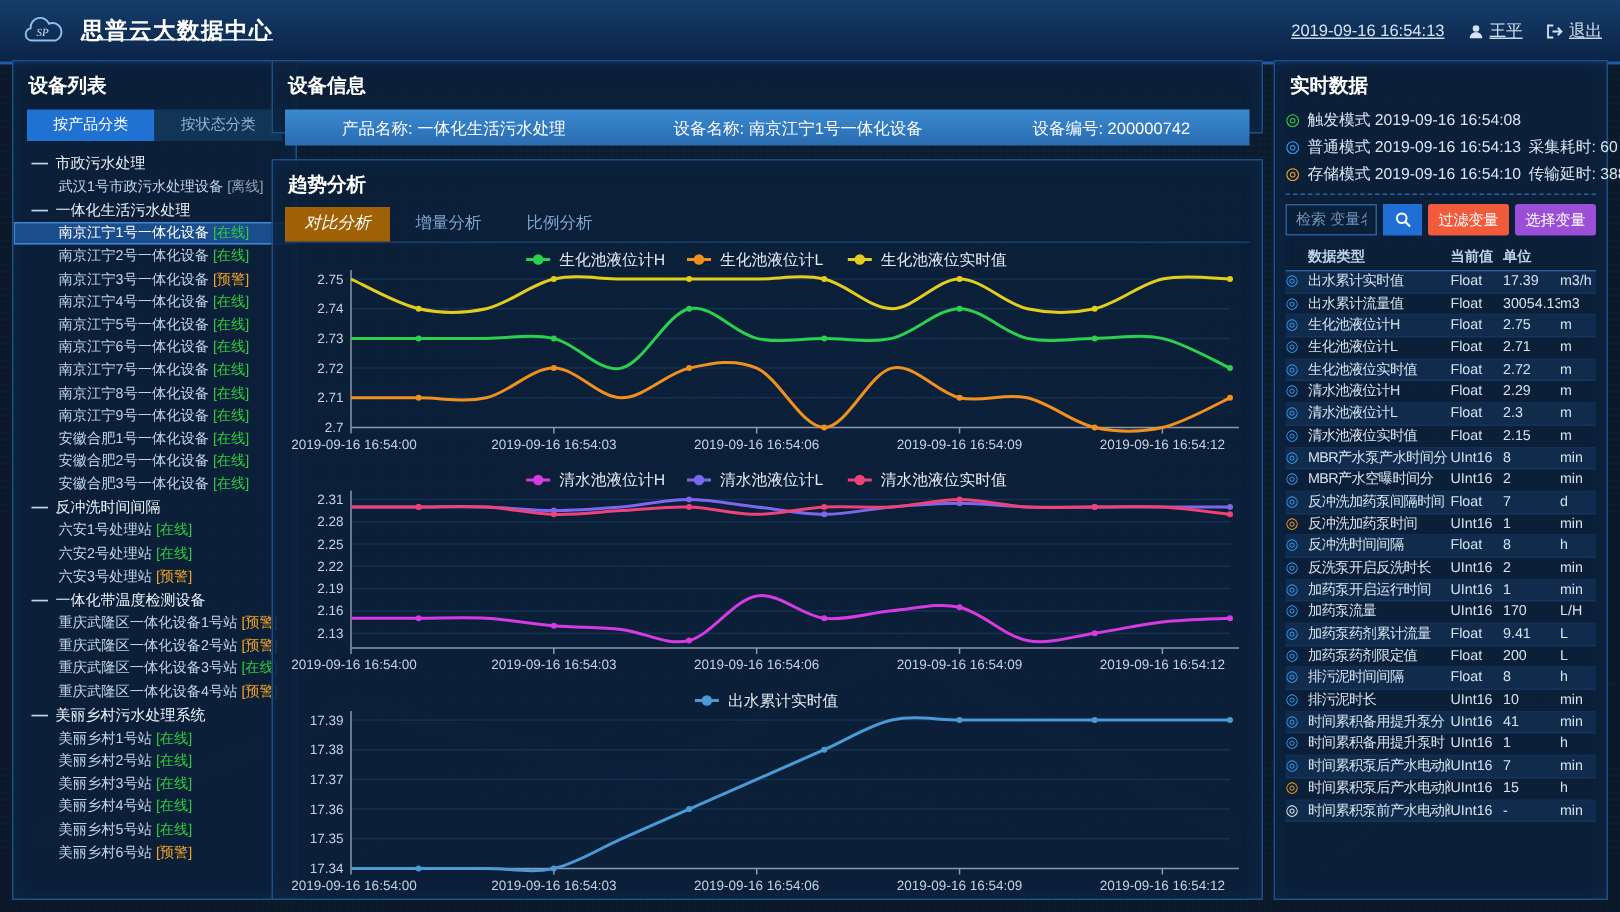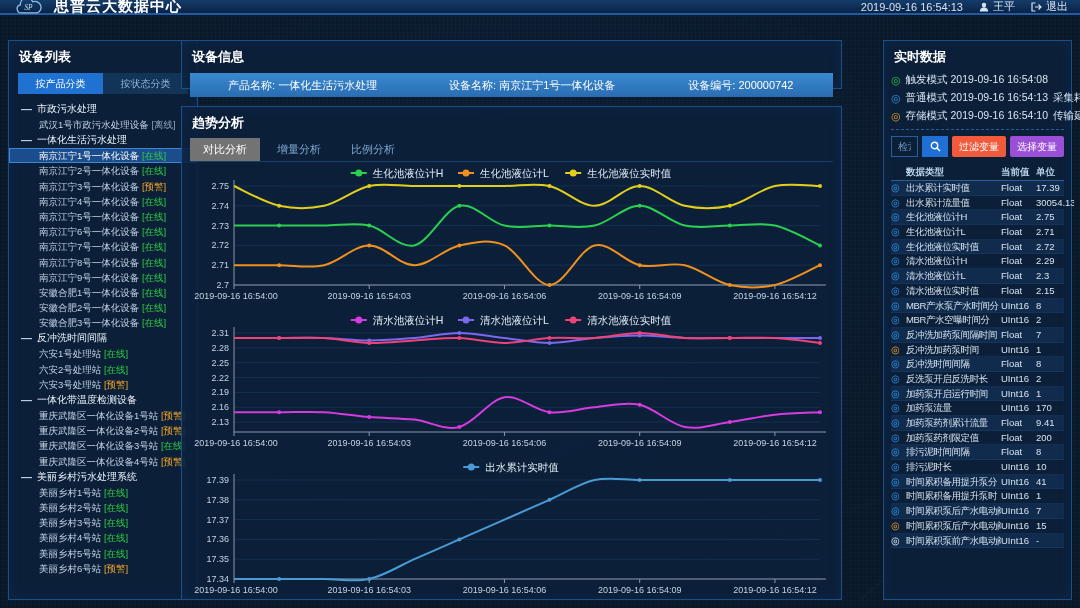--- a/index.html
+++ b/index.html
@@ -8,23 +8,23 @@
     font-family:"Liberation Sans",sans-serif;
     background:
       radial-gradient(ellipse at 50% 35%, rgba(30,90,160,0.10), transparent 65%),
       repeating-linear-gradient(0deg, transparent 0 3px, rgba(40,95,160,0.05) 3px 4px),
       repeating-linear-gradient(90deg, transparent 0 3px, rgba(40,95,160,0.04) 3px 4px),
       #0a1828;
     color:#c9d9ea;
   }
   .bgmap{position:absolute;inset:0;pointer-events:none;opacity:.5;}
   
-  .header{position:absolute;left:0;top:0;right:0;height:15px;
+  .header{position:absolute;left:0;top:0;right:0;height:43px;
     background:linear-gradient(180deg,#143d6b,#0b2346);
-    border-bottom:2px solid #1f5ca6;display:flex;align-items:center;padding:0 12px;box-sizing:border-box;}
+    border-bottom:2px solid #1f5ca6;display:flex;align-items:center;padding:0 12px;box-sizing:border-box;text-decoration:underline;}
   .logo{display:flex;align-items:center;margin-right:8px;}
   .app-title{color:#fff;font-size:15px;font-weight:bold;letter-spacing:1px;}
   .hright{margin-left:auto;display:flex;align-items:center;gap:16px;font-size:11px;color:#d5e2f2;}
   .hitem{display:flex;align-items:center;gap:4px;text-align:right;}
   .hbtn{cursor:pointer;}
   
   .panel{position:absolute;background:rgba(11,32,58,0.88);border:1px solid #1d4f86;
     box-shadow:inset 0 0 14px rgba(30,100,180,.12);box-sizing:border-box;}
   .ptitle{color:#ffffff;font-size:13px;font-weight:bold;padding:7px 10px 5px;}
   
@@ -41,26 +41,26 @@
   .st-on{color:#2ecc40;} .st-off{color:#90a4b8;} .st-warn{color:#f5a623;}
   
   #info{left:181px;top:40px;width:661px;height:49px;}
   .infobar{margin:2px 8px;height:24px;background:linear-gradient(180deg,#3a8ad0,#2a6cb2);
     display:grid;grid-template-columns:1.1fr 1.2fr 1fr;align-items:center;color:#fff;font-size:11px;gap:20px;}
   .infobar .cell{padding-left:38px;white-space:nowrap;}
   
   #trend{left:181px;top:106px;width:661px;bottom:8px;}
   .ttabs{display:flex;align-items:flex-end;margin:0 8px;border-bottom:1px solid #173f6a;height:24px;gap:4px;}
   .ttab{padding:0 13px;height:23px;line-height:23px;font-size:11px;color:#7fa6cf;cursor:pointer;}
-  .ttab.active{background:#737373;color:#fff;}
+  .ttab.active{background:#a16207;color:#fff;font-style:italic;}
   .chart{display:block;margin:1px 6px 0;}
   .chart text{fill:#c3d3e3;font-size:9px;}
   .chart text.legend{fill:#e2ebf4;font-size:10.5px;}
   
-  #rt{left:849px;top:40px;right:8px;bottom:8px;padding:0 7px;margin-left:34px;}
+  #rt{left:849px;top:40px;right:8px;bottom:8px;padding:0 7px;}
   #rt .ptitle{padding-left:3px;}
   .mode{display:flex;align-items:center;gap:5px;height:18px;font-size:10.5px;color:#d7e4f2;white-space:nowrap;}
   .mode .dot{font-size:11px;line-height:11px;}
   .mode .extra{margin-left:auto;color:#d7e4f2;}
   .divider{border-top:1px dashed #2a5e9a;margin:4px 0 6px;}
   .searchrow{display:flex;align-items:center;gap:4px;height:21px;margin-bottom:7px;}
   .searchrow input{flex:1;min-width:0;height:21px;background:#0a1f38;border:1px solid #2a5e9a;
     color:#cfe0f0;font-size:10px;padding:0 6px;box-sizing:border-box;font-family:"Liberation Sans",sans-serif;}
   .searchrow input::placeholder{color:#6f93b8;}
   .sbtn{width:26px;height:21px;background:#1f6fd4;border:none;display:flex;align-items:center;justify-content:center;cursor:pointer;}

